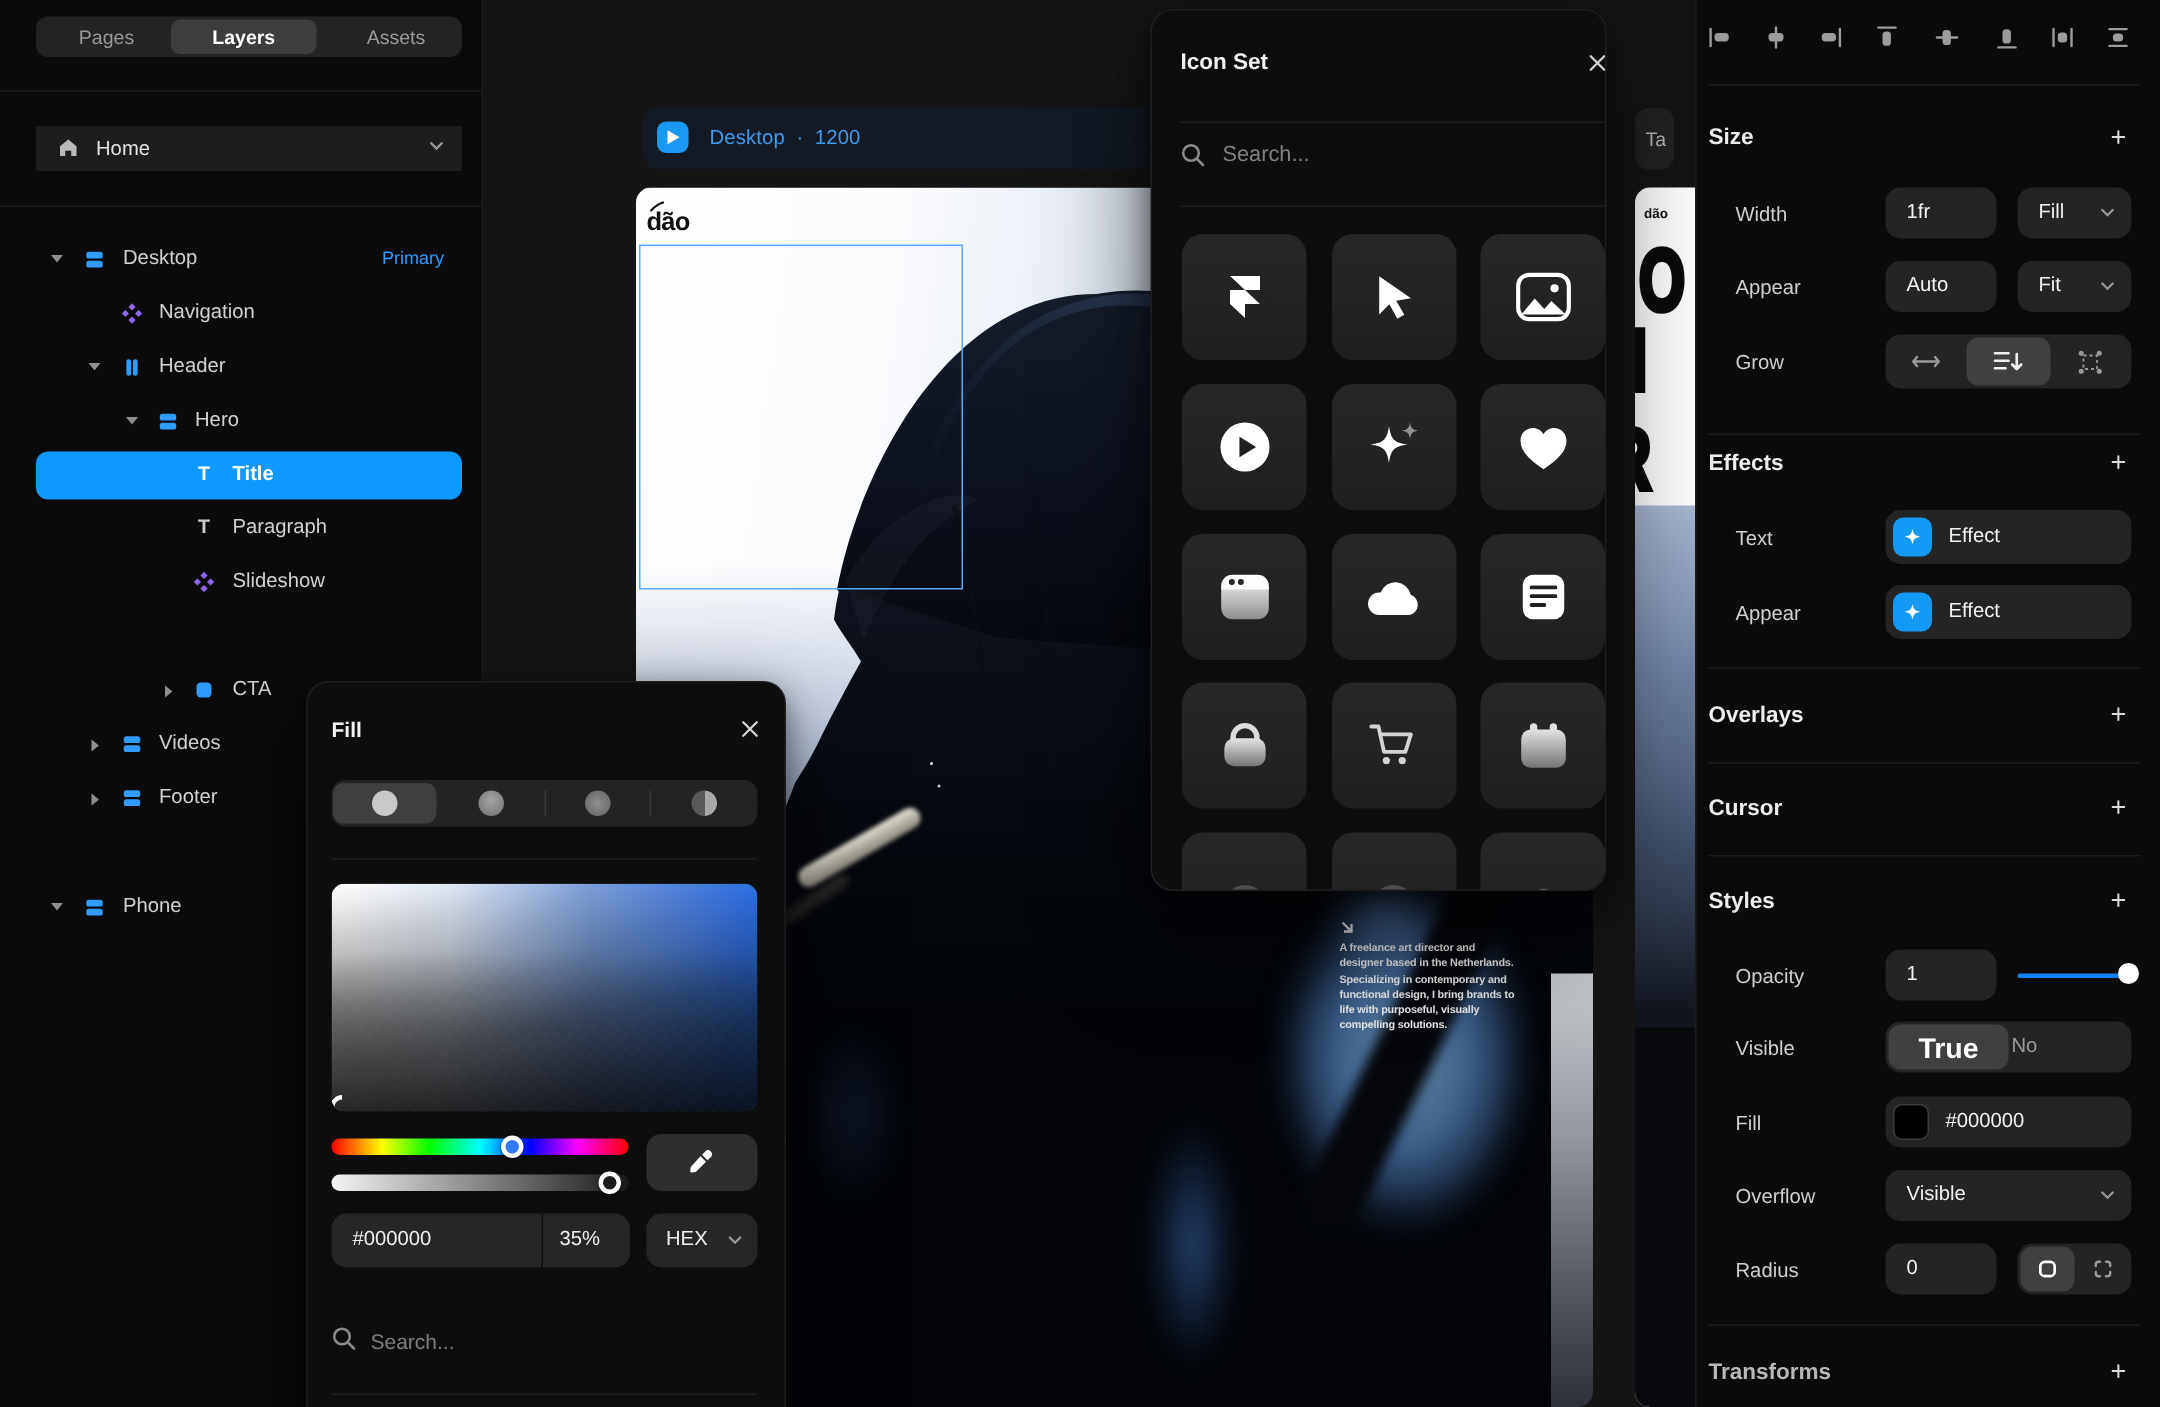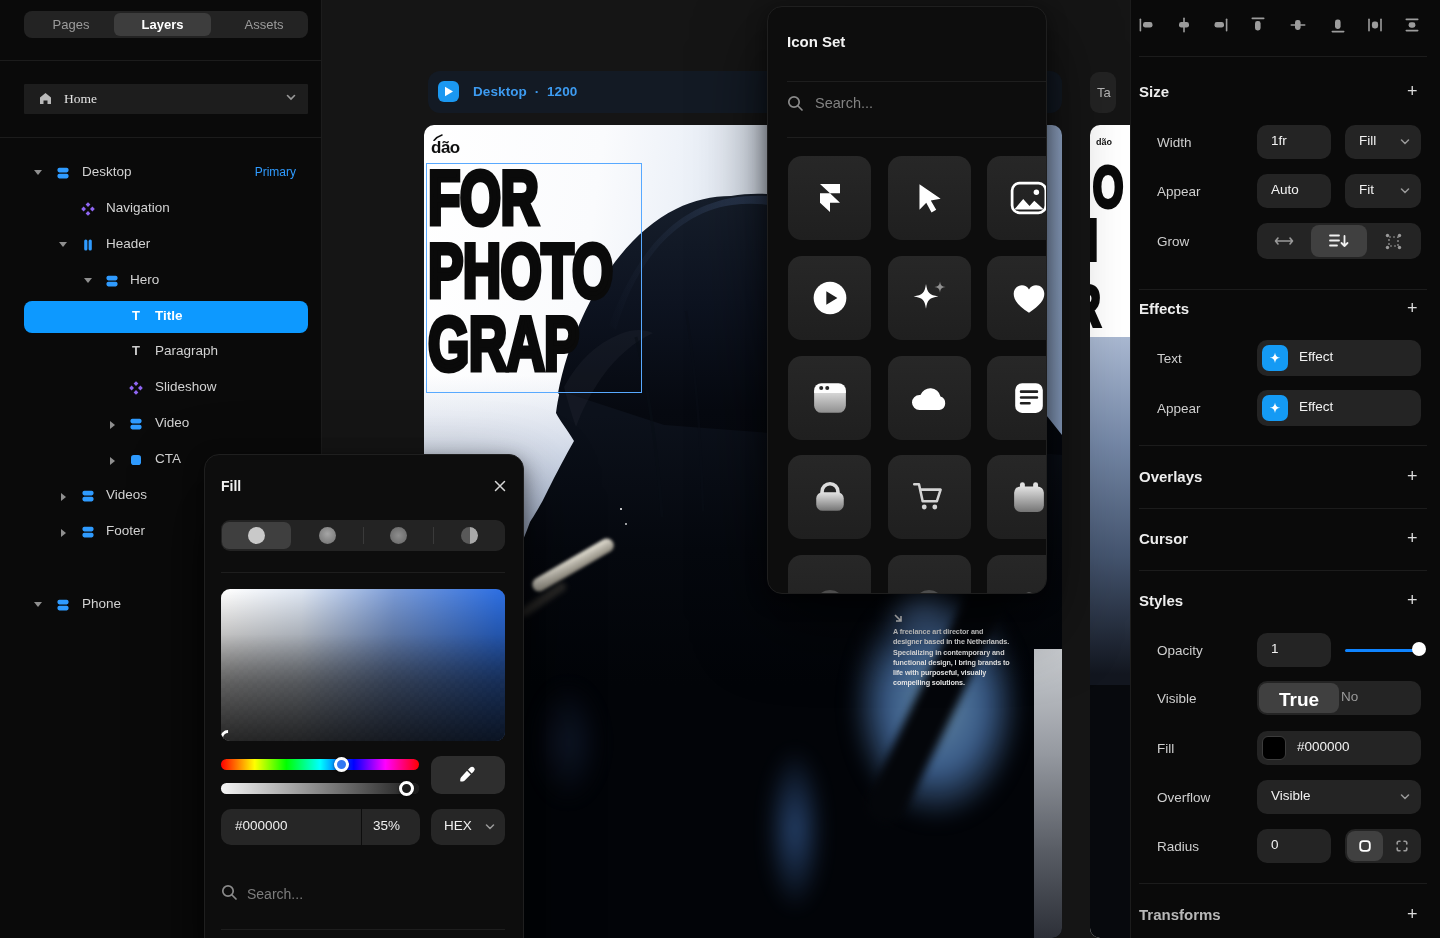--- a/index.html
+++ b/index.html
@@ -2,21 +2,21 @@
 <html><head><meta charset="utf-8">
 <style>
 html,body{margin:0;padding:0;width:1440px;height:938px;overflow:hidden;background:#151515;
 font-family:"Liberation Sans",sans-serif;-webkit-font-smoothing:antialiased;}
 *{box-sizing:border-box;}
 
 #canvas{position:absolute;inset:0;background:#151515;}
 #dtoolbar{position:absolute;left:428px;top:71px;width:634px;height:42px;background:#131a24;border-radius:12px;}
 #dtoolbar .play{position:absolute;left:10px;top:10px;width:21px;height:21px;border-radius:6px;background:#1b98f1;}
 #dtoolbar .play svg{position:absolute;left:6px;top:5px;}
-#dtoolbar .lbl{position:absolute;left:45px;top:13px;font-size:13.5px;font-weight:700;color:#3d9bf0;letter-spacing:.1px;}
+#dtoolbar .lbl{position:absolute;left:45px;top:13px;font-size:13.5px;font-weight:400;color:#3d9bf0;letter-spacing:.1px;}
 #dframe{position:absolute;left:424px;top:125px;width:638px;height:813px;border-radius:10px;overflow:hidden;background:#05070b;}
 .sky{position:absolute;left:0;top:0;width:100%;height:430px;
 background:linear-gradient(98deg,#ffffff 0%,#fafbfd 26%,#e7edf6 44%,#ccd9eb 62%,#afc2e0 80%,#94acd1 96%);}
 #figsvg{position:absolute;left:0;top:0;}
 .pb{position:absolute;border-radius:50%;filter:blur(9px);}
 .pb1{left:426px;top:462px;width:172px;height:235px;background:radial-gradient(closest-side,#60849f,#3b5d8a 55%,rgba(12,20,36,0));}
 .pb2{left:460px;top:448px;width:80px;height:80px;background:radial-gradient(closest-side,#4c6d9c,rgba(20,32,54,0));opacity:.85;}
 .pb3{left:342px;top:622px;width:58px;height:165px;background:radial-gradient(closest-side,#31558a,rgba(14,22,40,0));opacity:.8;}
 .pb4{left:104px;top:545px;width:80px;height:145px;background:radial-gradient(closest-side,#182742,rgba(8,12,22,0) 82%);opacity:.55;}
 .darm{position:absolute;left:492px;top:445px;width:40px;height:265px;background:#04060a;transform:rotate(26deg);border-radius:20px;filter:blur(4px);}
@@ -37,21 +37,21 @@
 #tframe .tdark{position:absolute;left:0;top:560px;width:100%;height:253px;background:#07090d;}
 #tframe .tdao{position:absolute;left:6px;top:12px;font-size:9px;font-weight:700;color:#111;}
 
 #lsb{position:absolute;left:0;top:0;width:322px;height:938px;background:#0a0a0a;border-right:1px solid #1c1c1c;}
 #tabs{position:absolute;left:24px;top:11px;width:284px;height:27px;background:#232323;border-radius:8px;}
 #tabs .seg{position:absolute;top:2px;height:23px;border-radius:6px;font-size:13px;color:#9b9b9b;display:flex;align-items:center;justify-content:center;}
 #tabs .s1{left:0;width:94px;}
 #tabs .s2{left:90px;width:97px;background:#3d3d3d;color:#ffffff;font-weight:700;}
 #tabs .s3{left:196px;width:88px;}
 .ldiv{position:absolute;left:0;width:322px;height:1px;background:#1c1c1c;}
-#homebox{position:absolute;left:24px;top:84px;width:284px;height:30px;background:#1d1d1d;border-radius:1px;font-family:Liberation Serif, serif;}
+#homebox{position:absolute;left:24px;top:84px;width:284px;height:30px;background:#1d1d1d;border-radius:1px;}
 #homebox .hico{position:absolute;left:14px;top:7px;}
 #homebox .htxt{position:absolute;left:40px;top:7px;font-size:13.5px;color:#e3e3e3;}
 #homebox .chev{position:absolute;right:12px;top:10px;}
 .trow{position:absolute;left:24px;width:284px;height:32px;}
 .trow .lbl{position:absolute;top:7px;font-size:13.5px;color:#d2d2d2;}
 .trow .badge{position:absolute;right:12px;top:8px;font-size:12px;color:#2f9bff;}
 .trow.sel{background:#0d99ff;border-radius:8px;}
 .trow.sel .lbl{color:#fff;font-weight:700;}
 .caret{position:absolute;top:13px;width:0;height:0;}
 .caret.d{border-left:4px solid transparent;border-right:4px solid transparent;border-top:5px solid #8f8f8f;}
@@ -89,21 +89,21 @@
 #hue{top:304px;background:linear-gradient(90deg,#f00 0%,#ff0 17%,#0f0 33%,#0ff 50%,#00f 67%,#f0f 83%,#f00 100%);}
 #alpha{top:328px;}
 #alpha .ag{position:absolute;inset:0;border-radius:6px;background:linear-gradient(90deg,rgba(255,255,255,.95),rgba(25,25,25,1));}
 .thumb{position:absolute;width:15px;height:15px;border-radius:50%;border:3.5px solid #fff;box-shadow:0 1px 3px rgba(0,0,0,.5);}
 #eyed{position:absolute;left:226px;top:301px;width:74px;height:38px;background:#2e2e2e;border-radius:10px;}
 .finput{position:absolute;background:#262626;height:36px;top:354px;}
 .finput .t{position:absolute;top:9px;font-size:13.5px;color:#f0f0f0;}
 #fsearch{position:absolute;left:16px;top:428px;width:284px;height:24px;}
 #fsearch .t{position:absolute;left:26px;top:3px;font-size:14px;color:#7d7d7d;}
 
-#iconp{left:767px;top:6px;width:280px;height:588px;}
+#iconp{left:767px;top:6px;width:304px;height:588px;}
 #iconp .title{position:absolute;left:19px;top:26px;font-size:15px;font-weight:700;color:#f2f2f2;}
 #iconp .idiv{position:absolute;left:19px;width:286px;height:1px;background:#1e1e1e;}
 .tile{position:absolute;width:83px;height:84px;border-radius:14px;background:linear-gradient(#272727,#1f1f1f);}
 .tile svg{position:absolute;left:50%;top:50%;transform:translate(-50%,-50%);}
 </style></head>
 <body>
 <div id="canvas">
   <div id="dtoolbar">
     <div class="play">
         <svg width="10" height="11" viewBox="0 0 10 11">
@@ -148,29 +148,20 @@
     <div class="pb pb3"></div>
     <div class="pb pb4"></div>
     <div class="collar"></div>
     <div class="collar2"></div>
     <div class="dot" style="left:196px;top:383px;width:2px;height:2px;"></div>
     <div class="dot" style="left:201px;top:398px;width:2px;height:2px;opacity:.8;"></div>
     <div class="strip"></div>
     <div id="dao">dão<svg style="position:absolute;left:2px;top:-4px" width="10" height="7" viewBox="0 0 10 7">
           <path d="M9 1C6 2 3 4 1 6.5" stroke="#111" stroke-width="1.5" fill="none" stroke-linecap="round"></path>
         </svg></div>
-    <div id="titleblk">
-      <svg width="320" height="280" viewBox="0 0 320 280">
-        <g fill="#0a0a0a" stroke="#0a0a0a" font-family="Liberation Sans" font-weight="700" font-size="76" stroke-width="5" letter-spacing="-1" transform="translate(4,0)">
-          <text x="0" y="99" transform="scale(.70,1)" transform-origin="0 0">FOR</text>
-          <text x="0" y="172" transform="scale(.70,1)" transform-origin="0 0">PHOTO</text>
-          <text x="0" y="245" transform="scale(.70,1)" transform-origin="0 0">GRAP</text>
-        </g>
-      </svg>
-    </div>
     <div id="selrect"></div>
     <div id="para">
       <svg class="arr" width="11" height="11" viewBox="0 0 11 11">
           <path d="M2 2l6 6M8 3v5H3" stroke="#e9e9e9" stroke-width="1.6" fill="none"></path>
         </svg>
       A freelance art director and<br>designer based in the Netherlands.<br>Specializing in contemporary and<br>functional design, I bring brands to<br>life with purposeful, visually<br>compelling solutions.
     </div>
   </div>
   <div id="tbar">
       <div class="lbl">Ta</div>
@@ -249,30 +240,20 @@
     </div>
   <div class="trow" style="top:336px">
     <div class="tT" style="left:104px">T</div>
     <span class="lbl" style="left:131px">Paragraph</span>
     </div>
   <div class="trow" style="top:372px">
     <svg class="tico" style="left:104px" width="16" height="16" viewBox="0 0 16 16">
         <path fill="#8f66f2" d="M8 1.2 10.4 3.6 8 6 5.6 3.6zM3.6 5.6 6 8 3.6 10.4 1.2 8zM12.4 5.6 14.8 8 12.4 10.4 10 8zM8 10l2.4 2.4L8 14.8 5.6 12.4z"></path>
       </svg>
     <span class="lbl" style="left:131px">Slideshow</span>
-    </div>
-  <div class="trow" style="top:408px">
-      <span class="caret r" style="left:86px"></span>
-    <svg class="tico" style="left:104px" width="16" height="16" viewBox="0 0 16 16">
-        <g fill="#2f9bff">
-          <rect x="2.5" y="2.8" width="11" height="4.6" rx="1.8"></rect>
-          <rect x="2.5" y="8.8" width="11" height="4.6" rx="1.8"></rect>
-        </g>
-      </svg>
-    <span class="lbl" style="left:131px">Video</span>
     </div>
   <div class="trow" style="top:444px">
       <span class="caret r" style="left:86px"></span>
     <svg class="tico" style="left:104px" width="16" height="16" viewBox="0 0 16 16">
         <rect x="3" y="3" width="10" height="10" rx="2.8" fill="#2f9bff"></rect>
       </svg>
     <span class="lbl" style="left:131px">CTA</span>
     </div>
   <div class="trow" style="top:480px">
       <span class="caret r" style="left:37px"></span>

